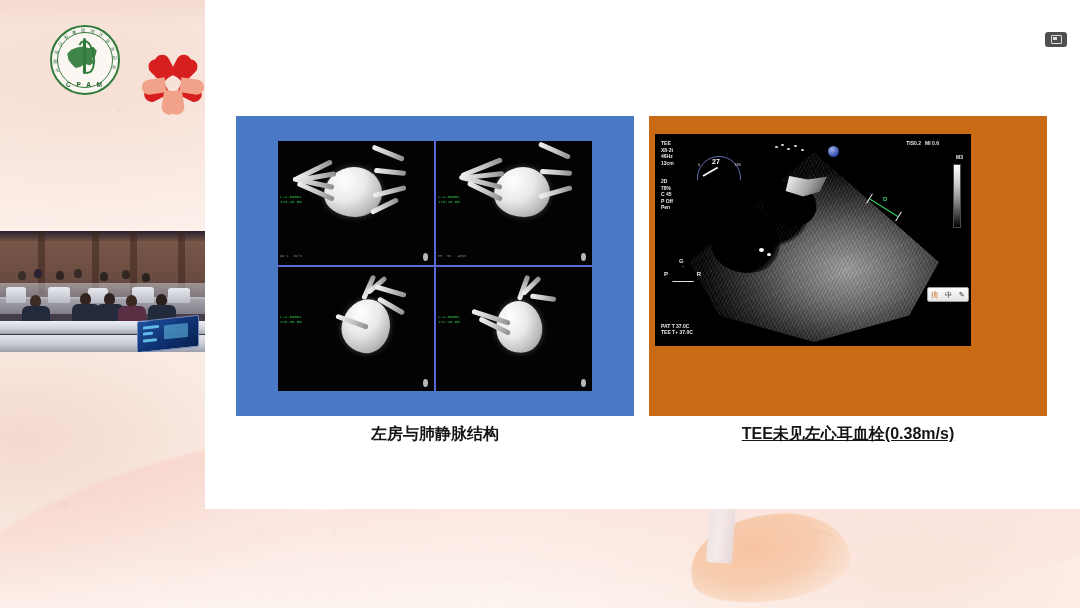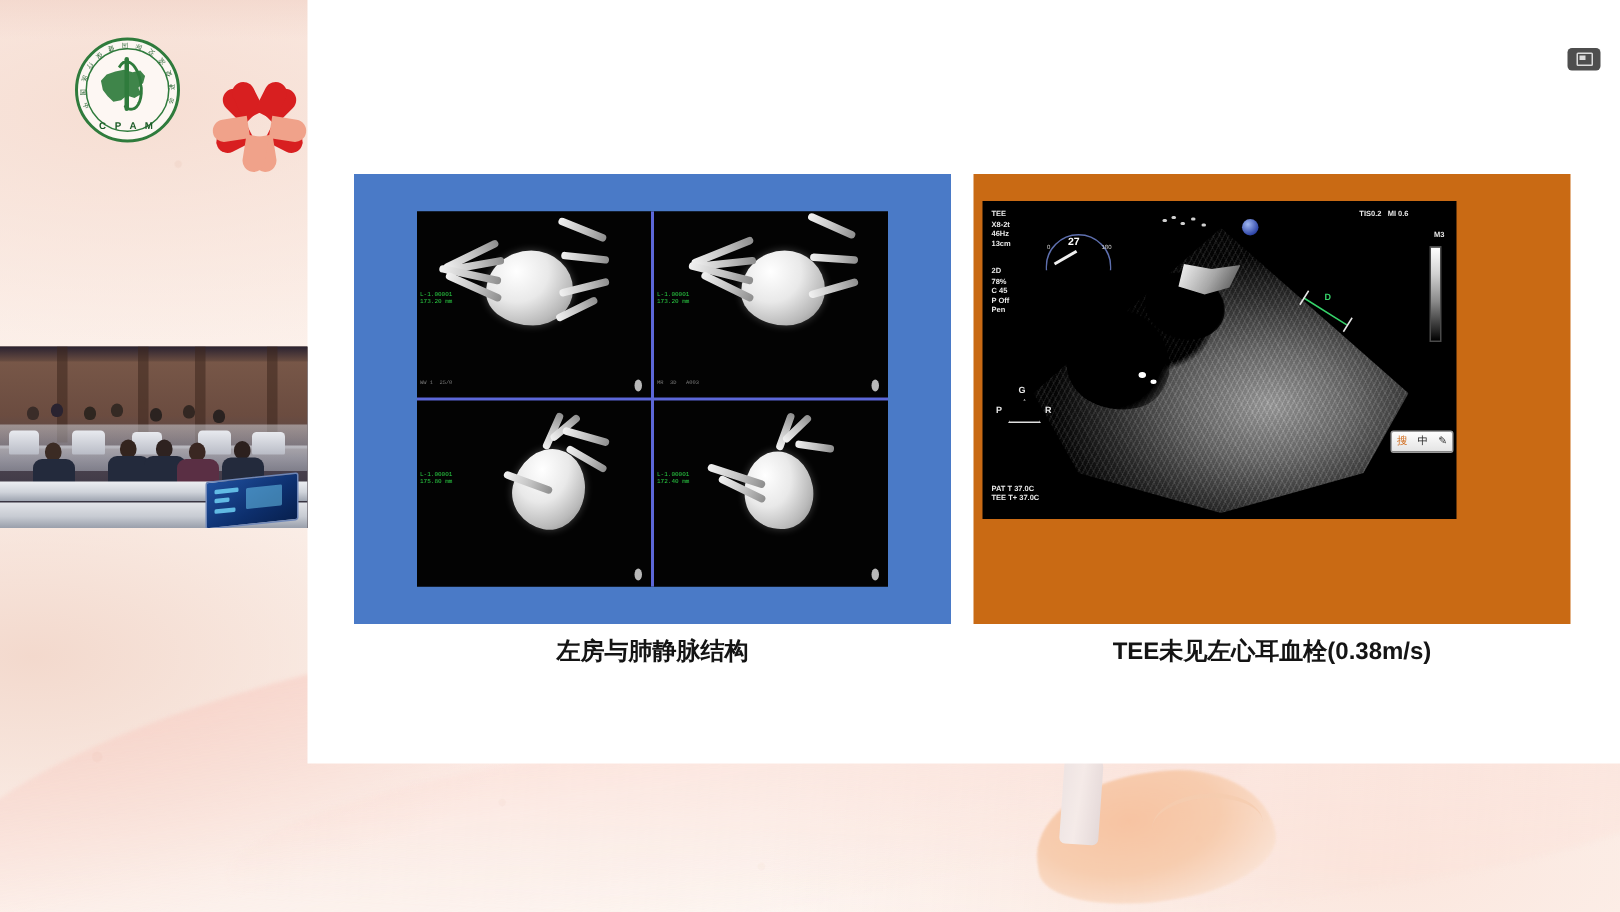--- a/index.html
+++ b/index.html
@@ -255,21 +255,21 @@
     position: absolute;
     top: 424px;
     width: 398px;
     text-align: center;
     font-size: 16px;
     font-weight: bold;
     color: #141414;
     white-space: nowrap;
   }
   #caption-cta { left: 31px; }
-  #caption-tee { left: 444px; }
+  #caption-tee { left: 444px; text-decoration: underline; }
 
   
   #cta-grid {
     position: absolute;
     left: 42px; top: 25px;
     width: 314px; height: 250px;
     background: #000;
     display: grid;
     grid-template-columns: 1fr 1fr;
     grid-template-rows: 1fr 1fr;

